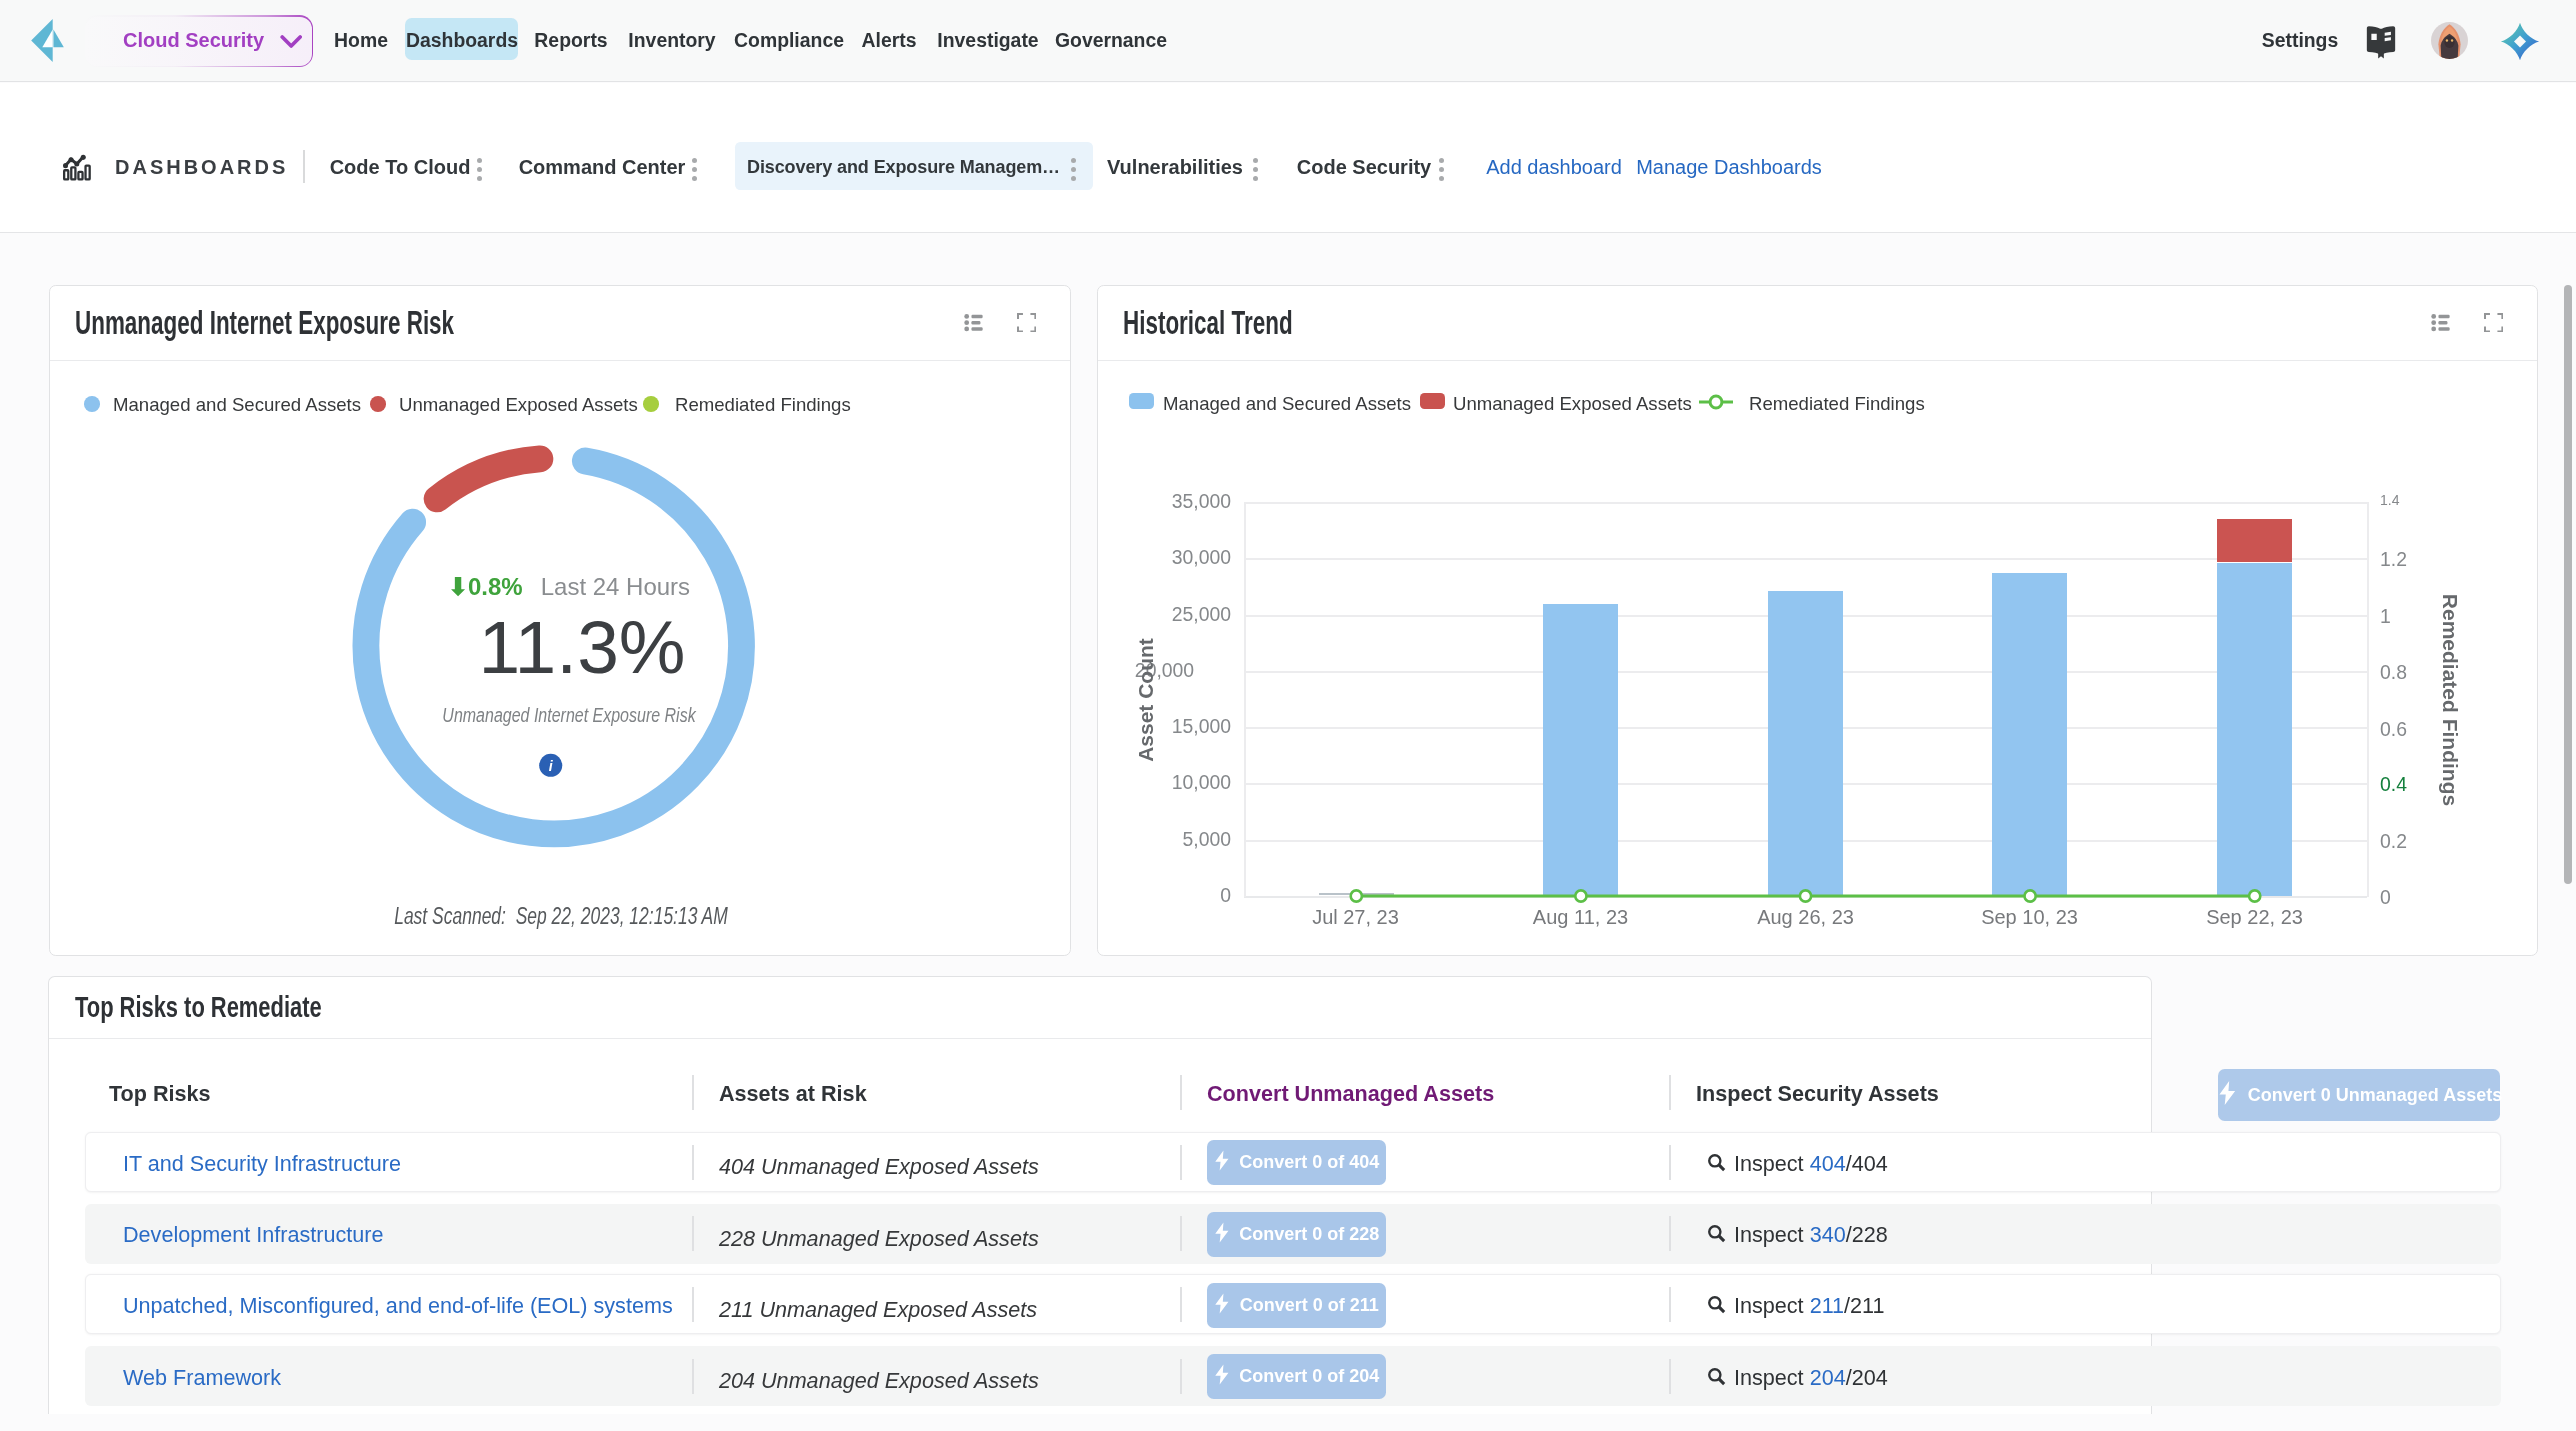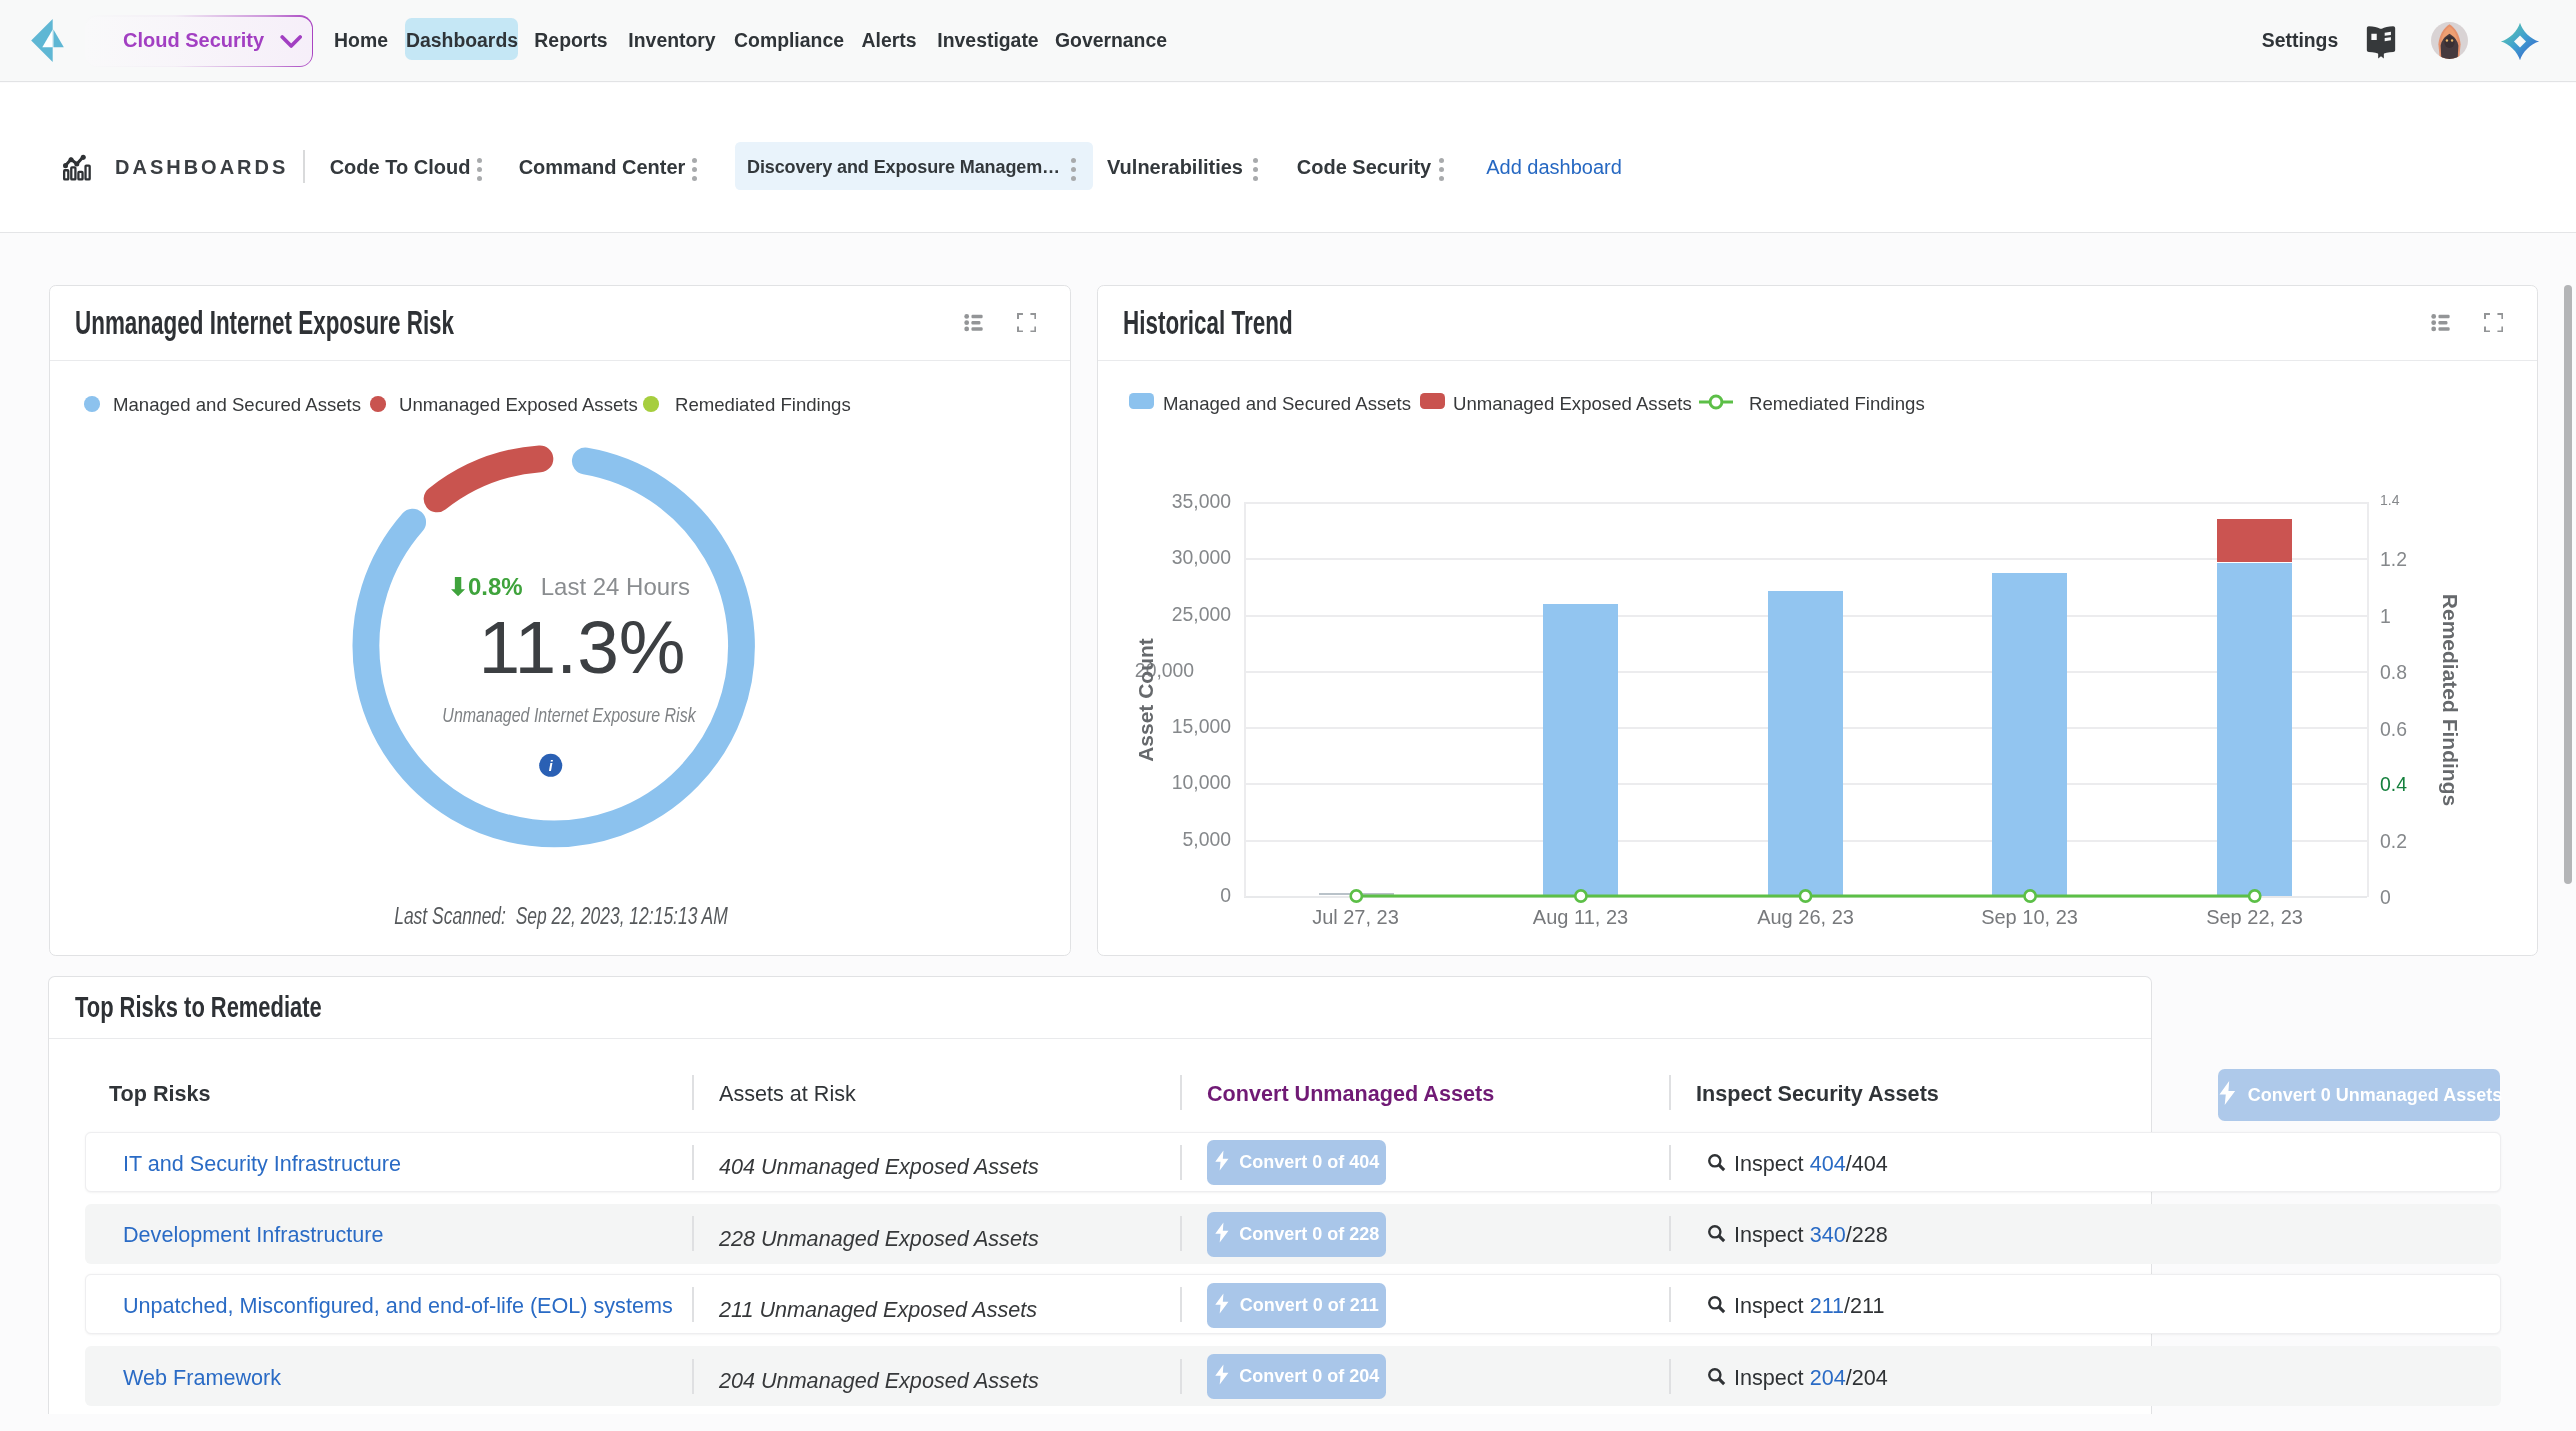--- a/index.html
+++ b/index.html
@@ -150,20 +150,21 @@
       <i></i>
       <i></i>
     </div>
   <div class="tabitem" style="left:1364px">Code Security</div>
   <div class="dots3" style="left:1439px">
       <i></i>
       <i></i>
       <i></i>
     </div>
   <div class="tablink" style="left:1554px">Add dashboard</div>
+  <div class="tablink" style="left:1729px">Manage Dashboards</div>
 </div>
 
 <div class="card" id="card1">
   <div class="cardhead"></div>
   <div class="cardtitle">Unmanaged Internet Exposure Risk</div>
 
   <svg class="hicon" style="left:914px" viewBox="0 0 26 26">
     <circle cx="3.6" cy="4.6" r="3.2" fill="#939597"></circle>
       <rect x="10" y="2.4" width="15" height="4.6" rx="1.6" fill="#939597"></rect>
     <circle cx="3.6" cy="13" r="3.2" fill="#939597"></circle>
@@ -281,21 +282,21 @@
   <div class="abs" style="left:633px;top:620px;width:149px;text-align:center;font-size:20px;color:#77797c;">Aug 26, 23</div>
   <div class="abs" style="left:857px;top:620px;width:149px;text-align:center;font-size:20px;color:#77797c;">Sep 10, 23</div>
   <div class="abs" style="left:1082px;top:620px;width:149px;text-align:center;font-size:20px;color:#77797c;">Sep 22, 23</div>
 </div>
 
 <div class="card" id="card3">
   <div class="abs" style="left:0;top:0;right:0;height:62px;border-bottom:1.5px solid #e9eaec"></div>
   <div class="abs" style="left:26px;top:0;height:60px;line-height:60px;font-size:30px;font-weight:700;color:#2e3135;transform:scaleX(0.73);transform-origin:left center;white-space:nowrap;">Top Risks to Remediate</div>
 
   <div class="abs" style="left:60px;top:104px;font-size:21.6px;font-weight:700;color:#303438;">Top Risks</div>
-  <div class="abs" style="left:670px;top:104px;font-size:21.6px;font-weight:400;color:#303438;">Assets at Risk</div>
+  <div class="abs" style="left:670px;top:104px;font-size:21.6px;font-weight:700;color:#303438;">Assets at Risk</div>
   <div class="abs" style="left:1158px;top:104px;font-size:21.6px;font-weight:700;color:#701a75;">Convert Unmanaged Assets</div>
   <div class="abs" style="left:1647px;top:104px;font-size:21.6px;font-weight:700;color:#303438;">Inspect Security Assets</div>
   <div class="seprow" style="left:643px;top:98px;height:35px"></div>
   <div class="seprow" style="left:1131px;top:98px;height:35px"></div>
   <div class="seprow" style="left:1620px;top:98px;height:35px"></div>
   <div class="convbtn" style="left:2169px;top:92px;width:282px;height:52px;line-height:52px;font-size:18px;background:#aec9ea;">
     <svg style="vertical-align:-3.7px;margin-right:10.4px" width="19.4" height="24" viewBox="0 0 13 16">
         <path d="M7.5 0 L1 9 L5.2 9 L4.5 16 L11.5 6.6 L7 6.6 Z" fill="#fff"></path>
       </svg>Convert 0 Unmanaged Assets
   </div>

